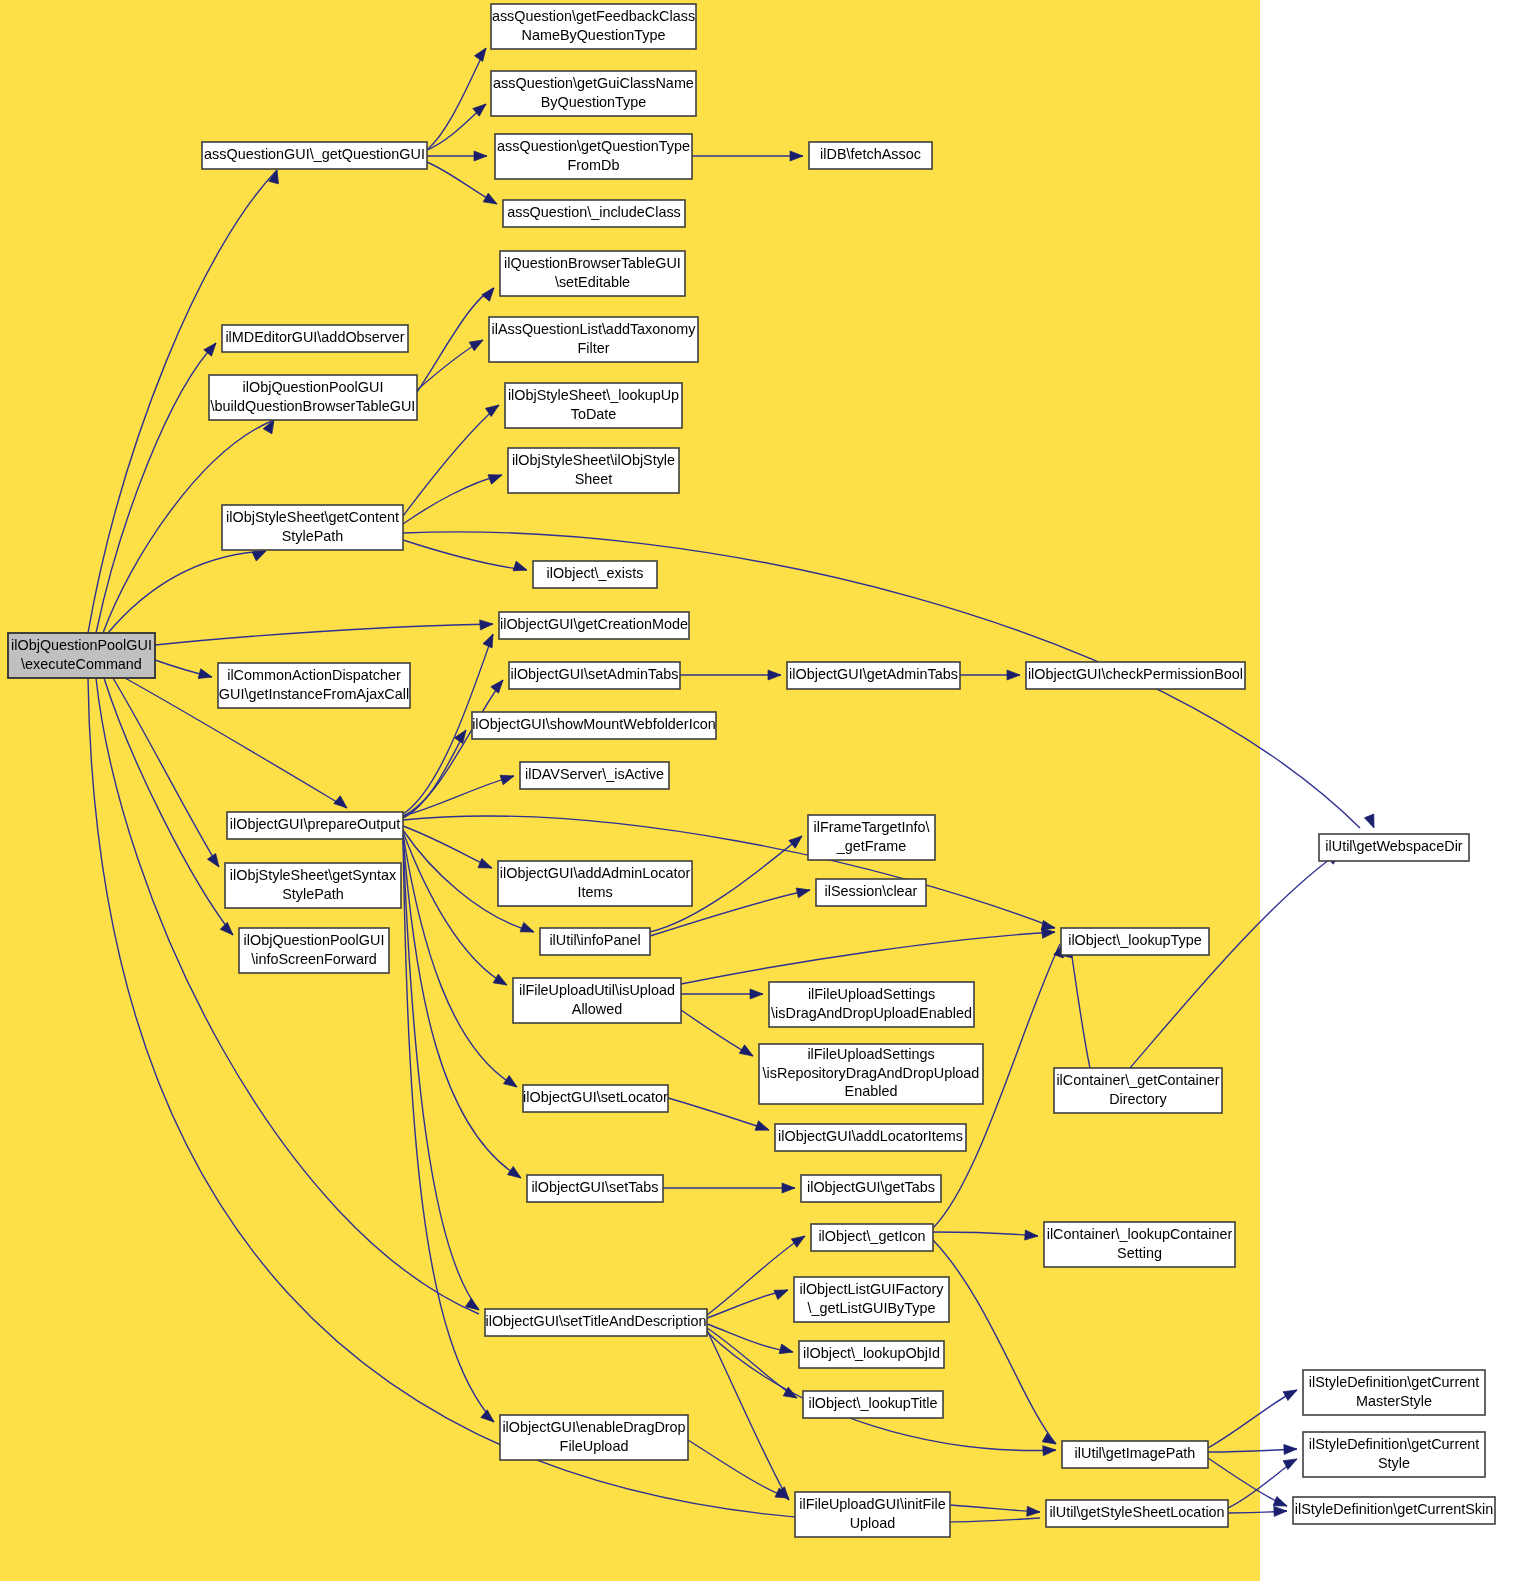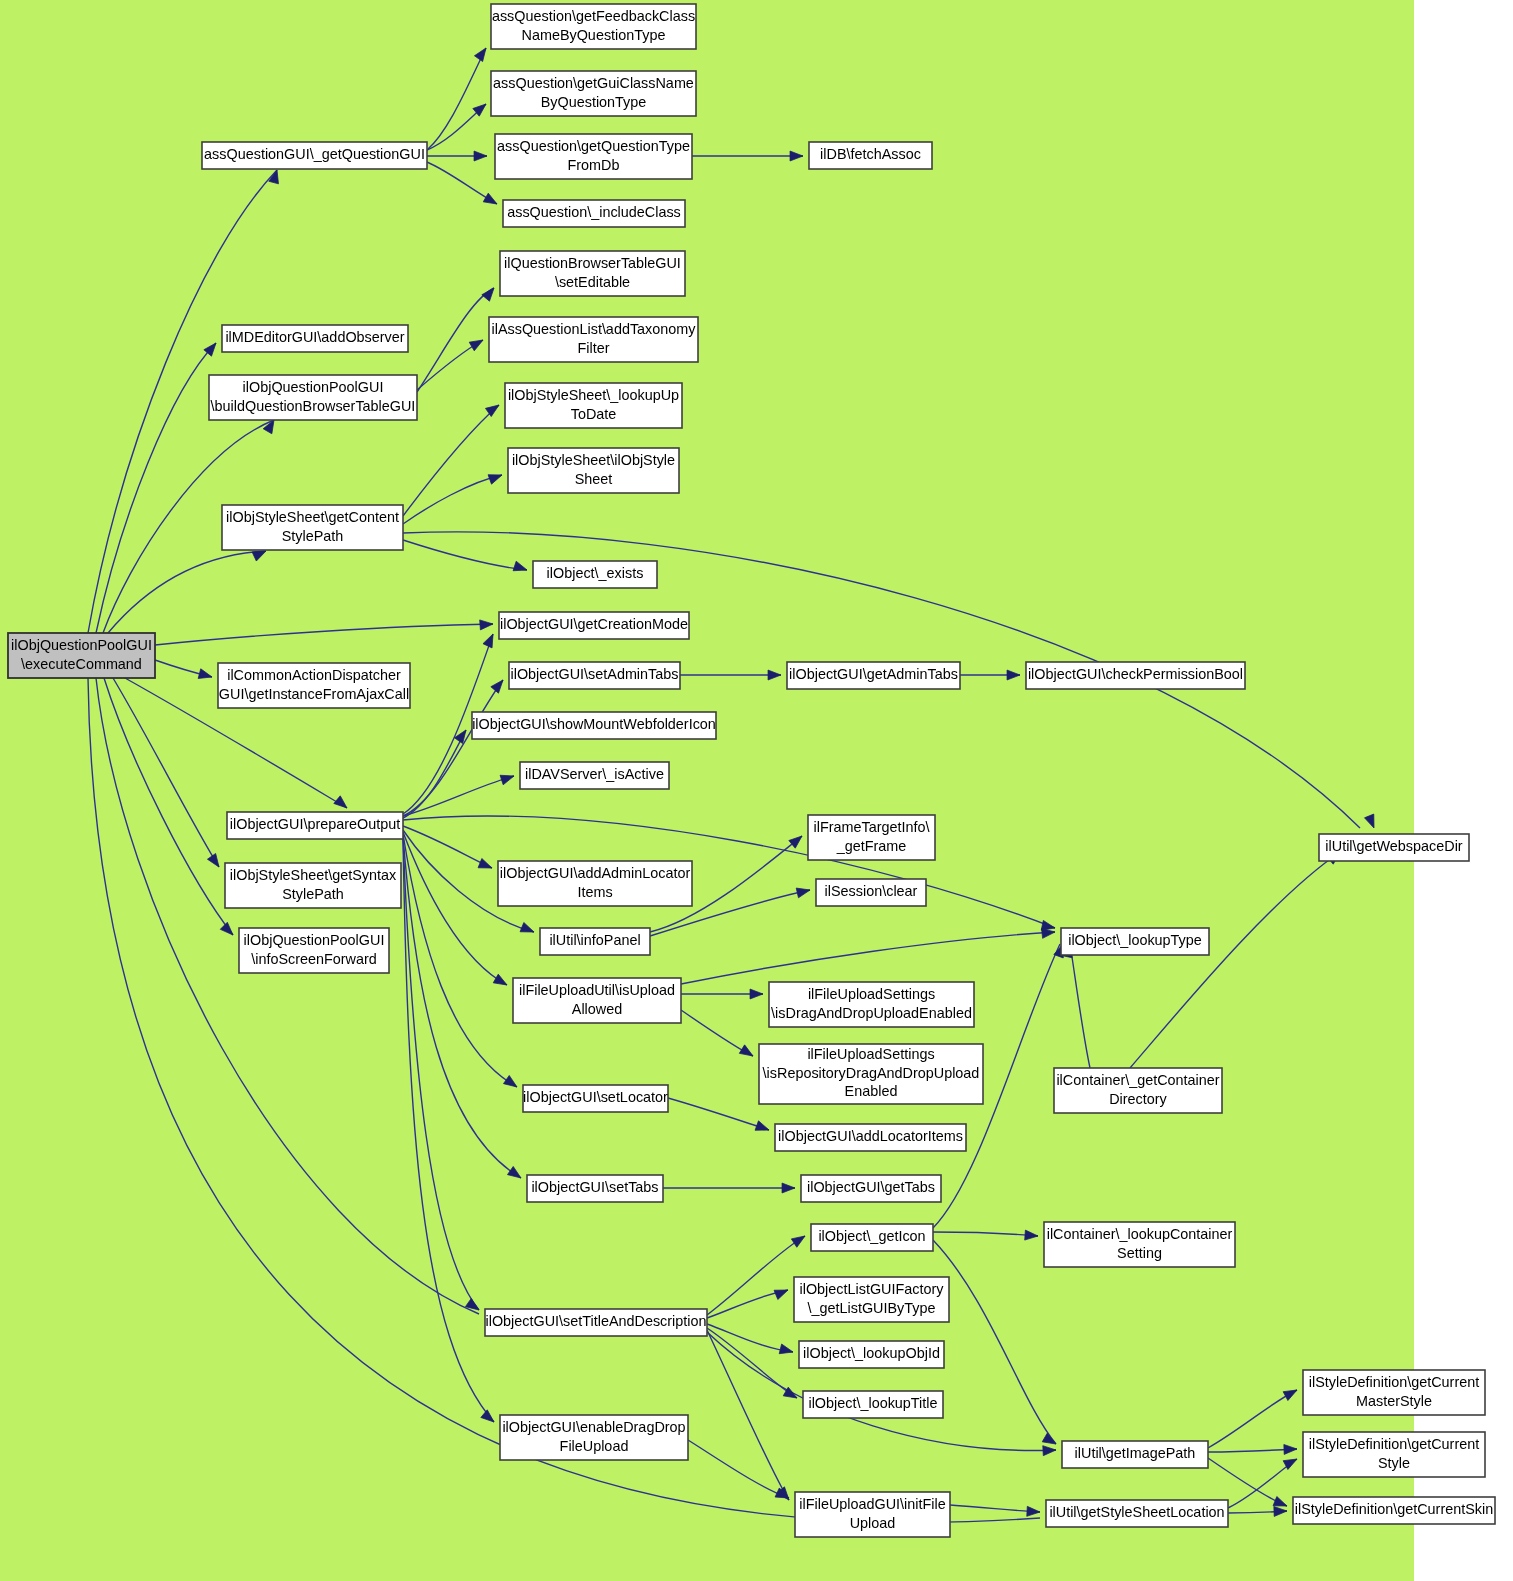--- a/index.html
+++ b/index.html
@@ -3,23 +3,23 @@
 <meta charset="utf-8">
 <title>Call Graph</title>
 <style>
   html, body {
     margin: 0;
     padding: 0;
     background: #ffffff;
   }
   #graph-root {
     position: relative;
-    width: 1414px;
+    width: 1260px;
     height: 1581px;
-    background: #bef264;
+    background: #fde047;
     font-family: "Liberation Sans", sans-serif;
   }
   svg#callgraph {
     position: absolute;
     top: 0; left: 0;
     width: 1513px;
     height: 1581px;
     display: block;
   }
   .edge {

